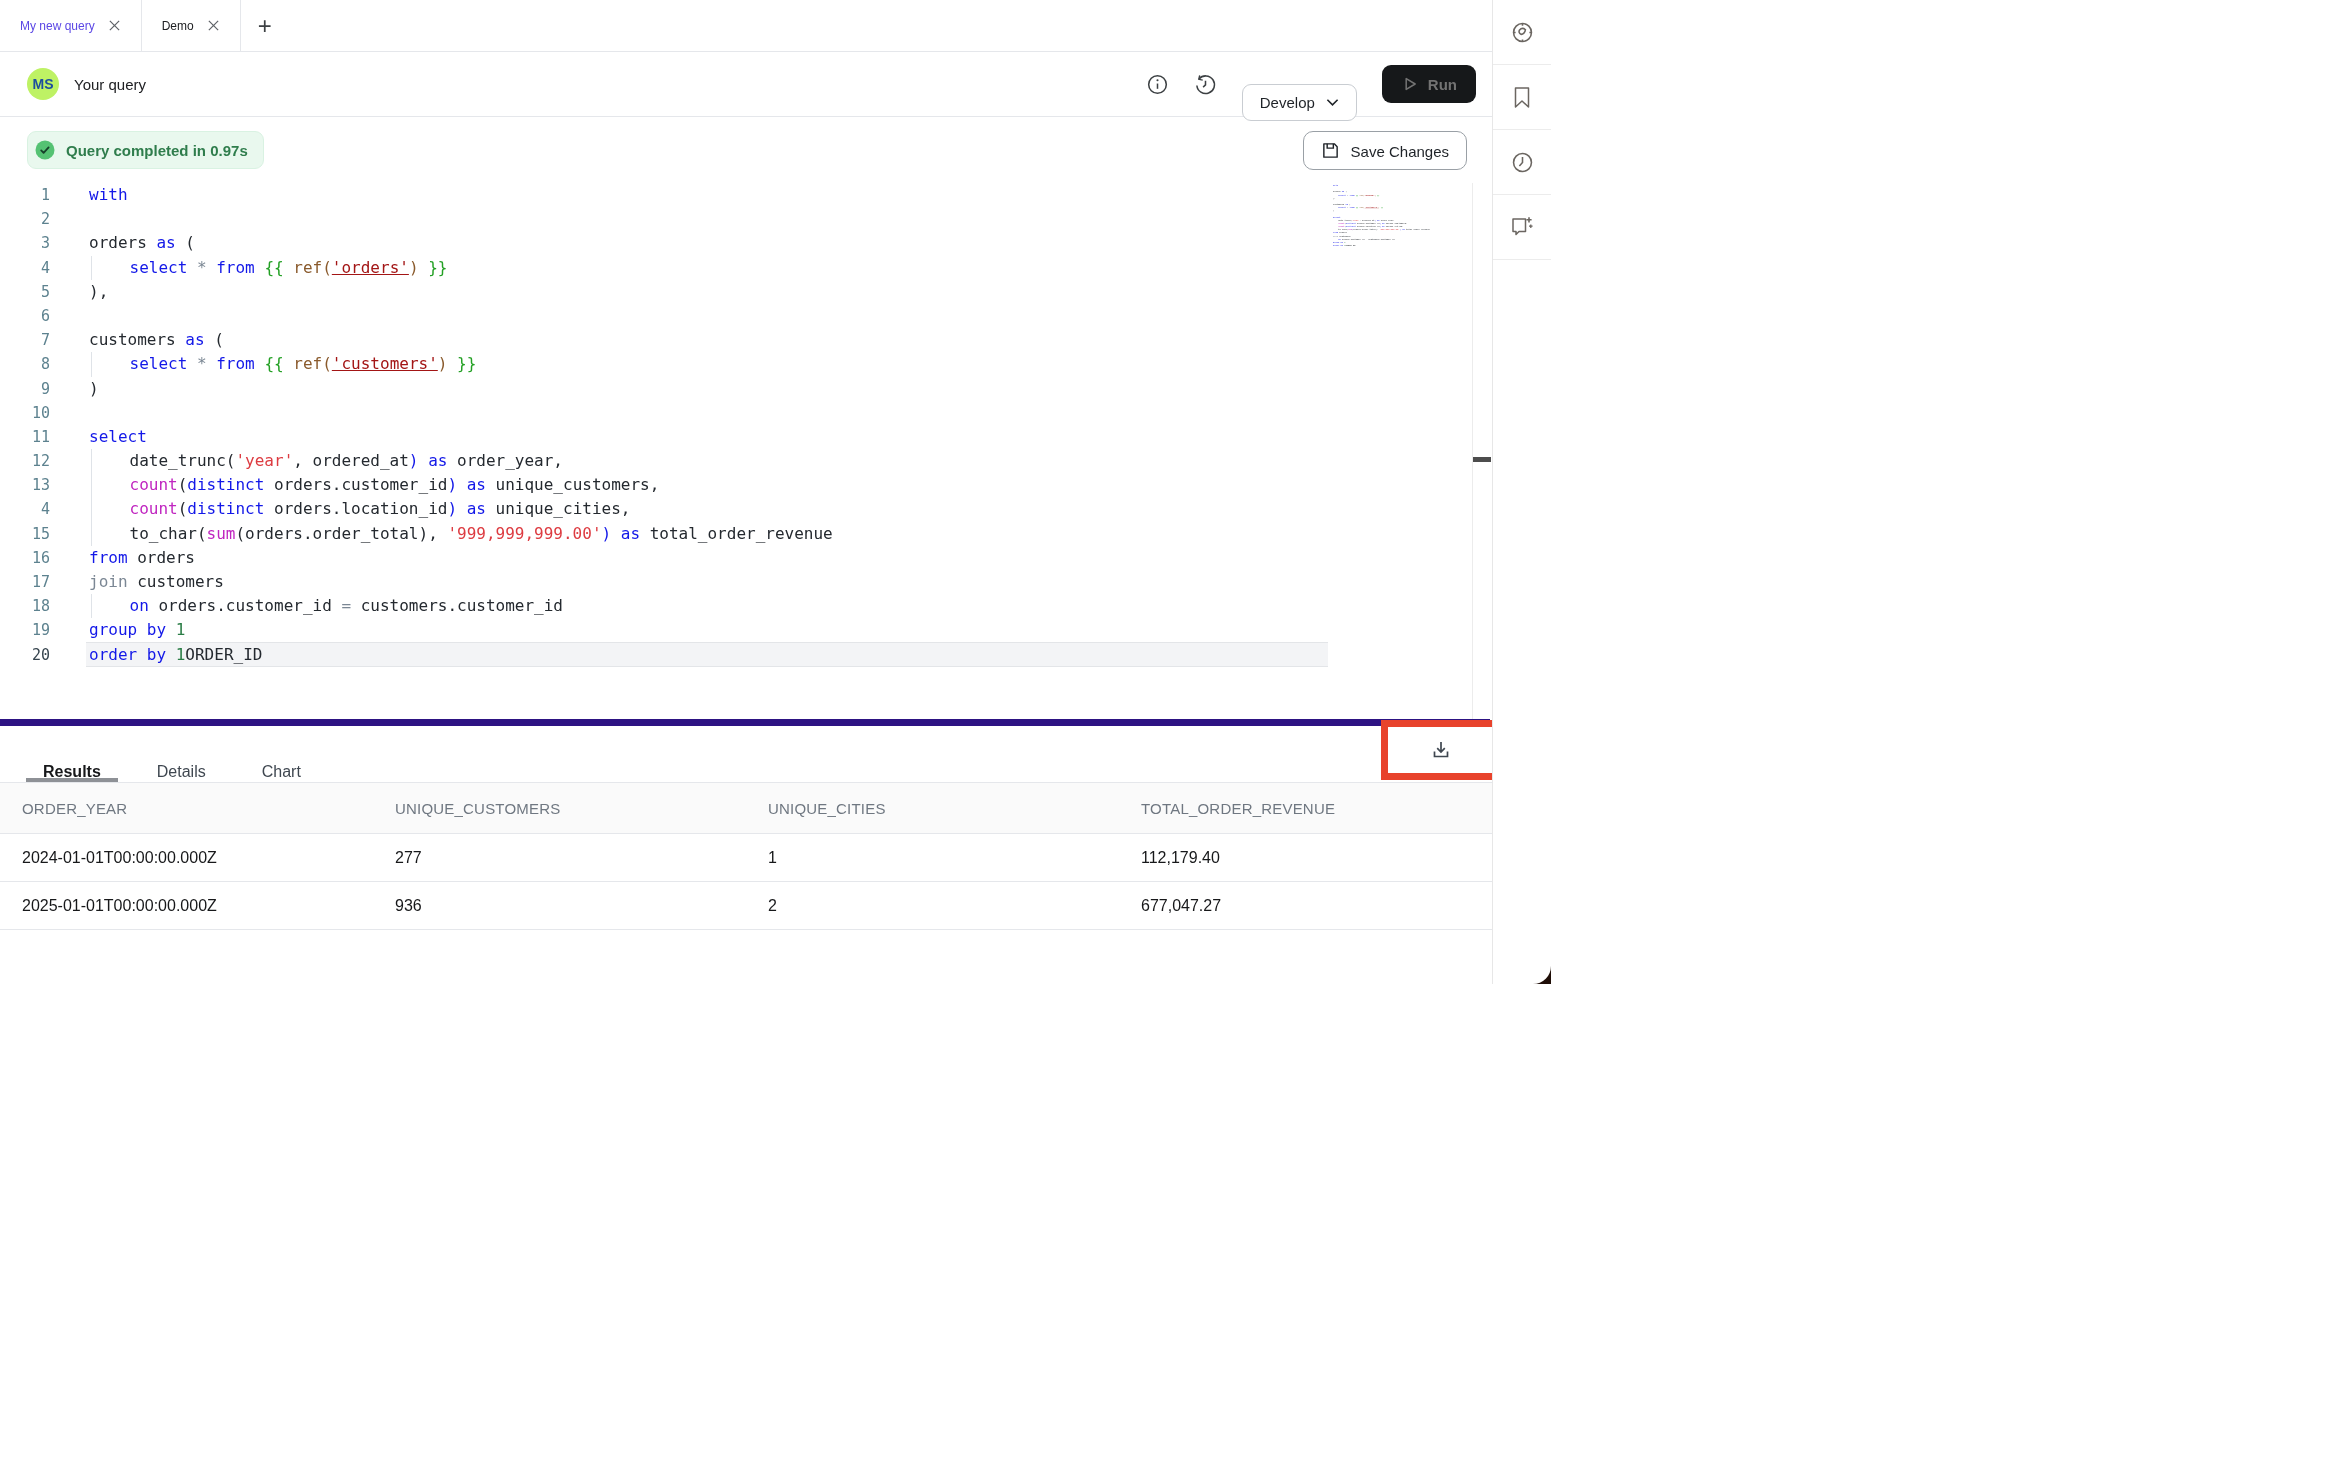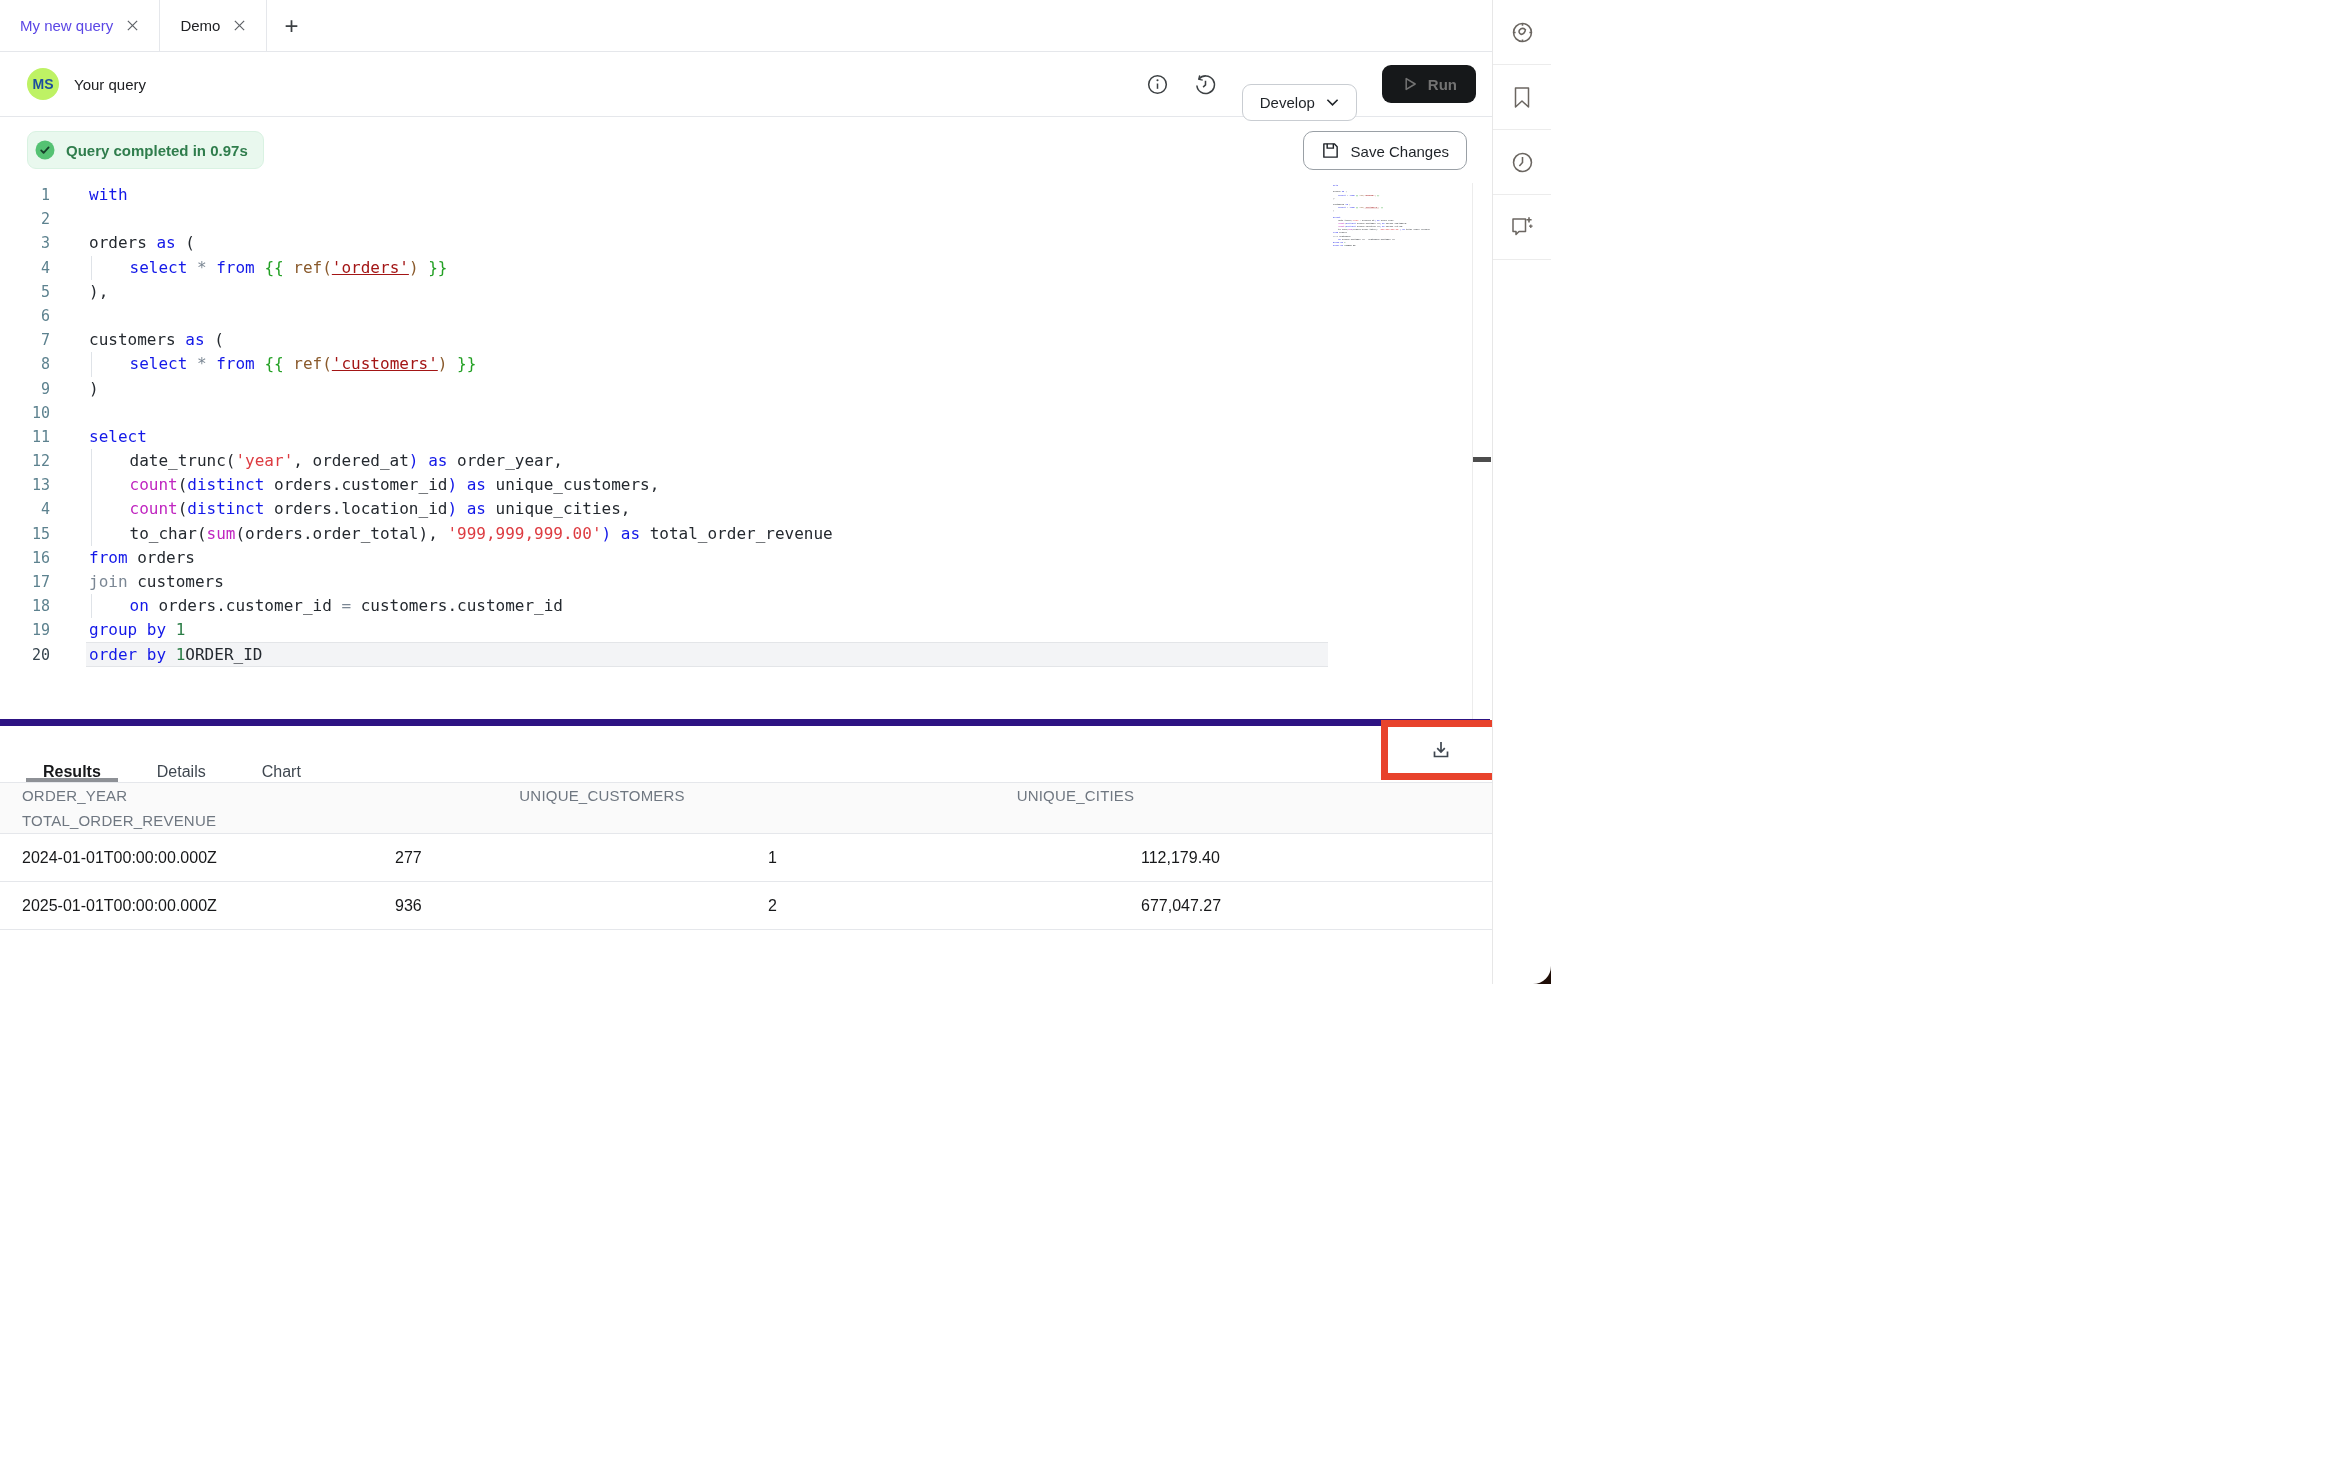--- a/index.html
+++ b/index.html
@@ -9,21 +9,21 @@
   .sidebar{position:absolute;top:0;right:0;width:58px;height:100%;background:#fff;
            border-left:1px solid #e7e7e7;display:flex;flex-direction:column;z-index:6;}
   .sb-cell{height:64px;display:flex;align-items:center;justify-content:center;
            border-bottom:1px solid #ececec;color:#6b6661;}
   .sb-rest{flex:1;}
   
   .main{position:absolute;top:0;left:0;width:1492px;height:100%;}
   
   .tabbar{height:51px;border-bottom:1px solid #e5e7eb;display:flex;align-items:stretch;}
   .tab{display:flex;align-items:center;gap:13px;padding:0 20px;border-right:1px solid #e5e7eb;
-       font-size:15px;color:#202124;cursor:default;}
+       font-size:12px;color:#202124;cursor:default;}
   .tab.active{color:#5b47e5;}
   .tab .x{color:#5f6368;display:flex;align-items:center;}
   .newtab{width:48px;display:flex;align-items:center;justify-content:center;color:#3c4043;
           font-size:24px;font-weight:300;}
   
   .header{height:64px;border-bottom:1px solid #e5e7eb;display:flex;align-items:center;
           padding:0 16px 0 27px;}
   .avatar{width:32px;height:32px;border-radius:50%;background:#bef264;color:#1d4e9e;
           font-weight:bold;font-size:14px;display:flex;align-items:center;justify-content:center;flex:none;}
   .doc-title{margin-left:15px;font-size:15px;color:#202124;}
@@ -67,21 +67,21 @@
   .divider{height:7px;background:#2d1383;width:1490px;}
   
   .results{position:relative;}
   .rtabs{height:56px;display:flex;align-items:flex-end;padding-left:37px;gap:44px;}
   .rtab{font-size:16px;color:#3f4750;padding-bottom:1px;position:relative;background:none;border:none;font-family:inherit;}
   .rtab.active{color:#17181a;font-weight:700;}
   .rtab.active::after{content:'';position:absolute;left:-11px;right:-11px;bottom:0;height:4px;background:#8e9196;}
   .annotation{position:absolute;left:1381px;top:-6px;width:120px;height:60px;border:7px solid #e8432c;
               box-sizing:border-box;background:#fff;display:flex;align-items:center;justify-content:center;z-index:5;}
   .dl-btn{background:none;border:none;color:#3f4750;display:flex;align-items:center;padding:4px;}
-  .thead{display:grid;grid-template-columns:repeat(3,1fr);background:#fafafa;height:50px;
+  .thead{display:grid;grid-template-columns:repeat(4,1fr);background:#fafafa;height:50px;
          border-top:1px solid #e5e7eb;border-bottom:1px solid #e5e7eb;align-items:center;}
   .thead .th{padding-left:22px;color:#6f7781;font-size:15px;letter-spacing:.2px;}
   .trow{display:grid;grid-template-columns:repeat(4,1fr);height:47px;border-bottom:1px solid #e5e7eb;
         align-items:center;font-size:16px;color:#17181a;}
   .trow .td{padding-left:22px;}
   
   .corner{position:absolute;right:0;bottom:0;width:30px;height:22px;background:#1f0e07;z-index:8;}
   .corner-mask{position:absolute;right:0;bottom:0;width:30px;height:22px;background:#fff;
                border-bottom-right-radius:18px;z-index:9;}
   svg{display:block;}

